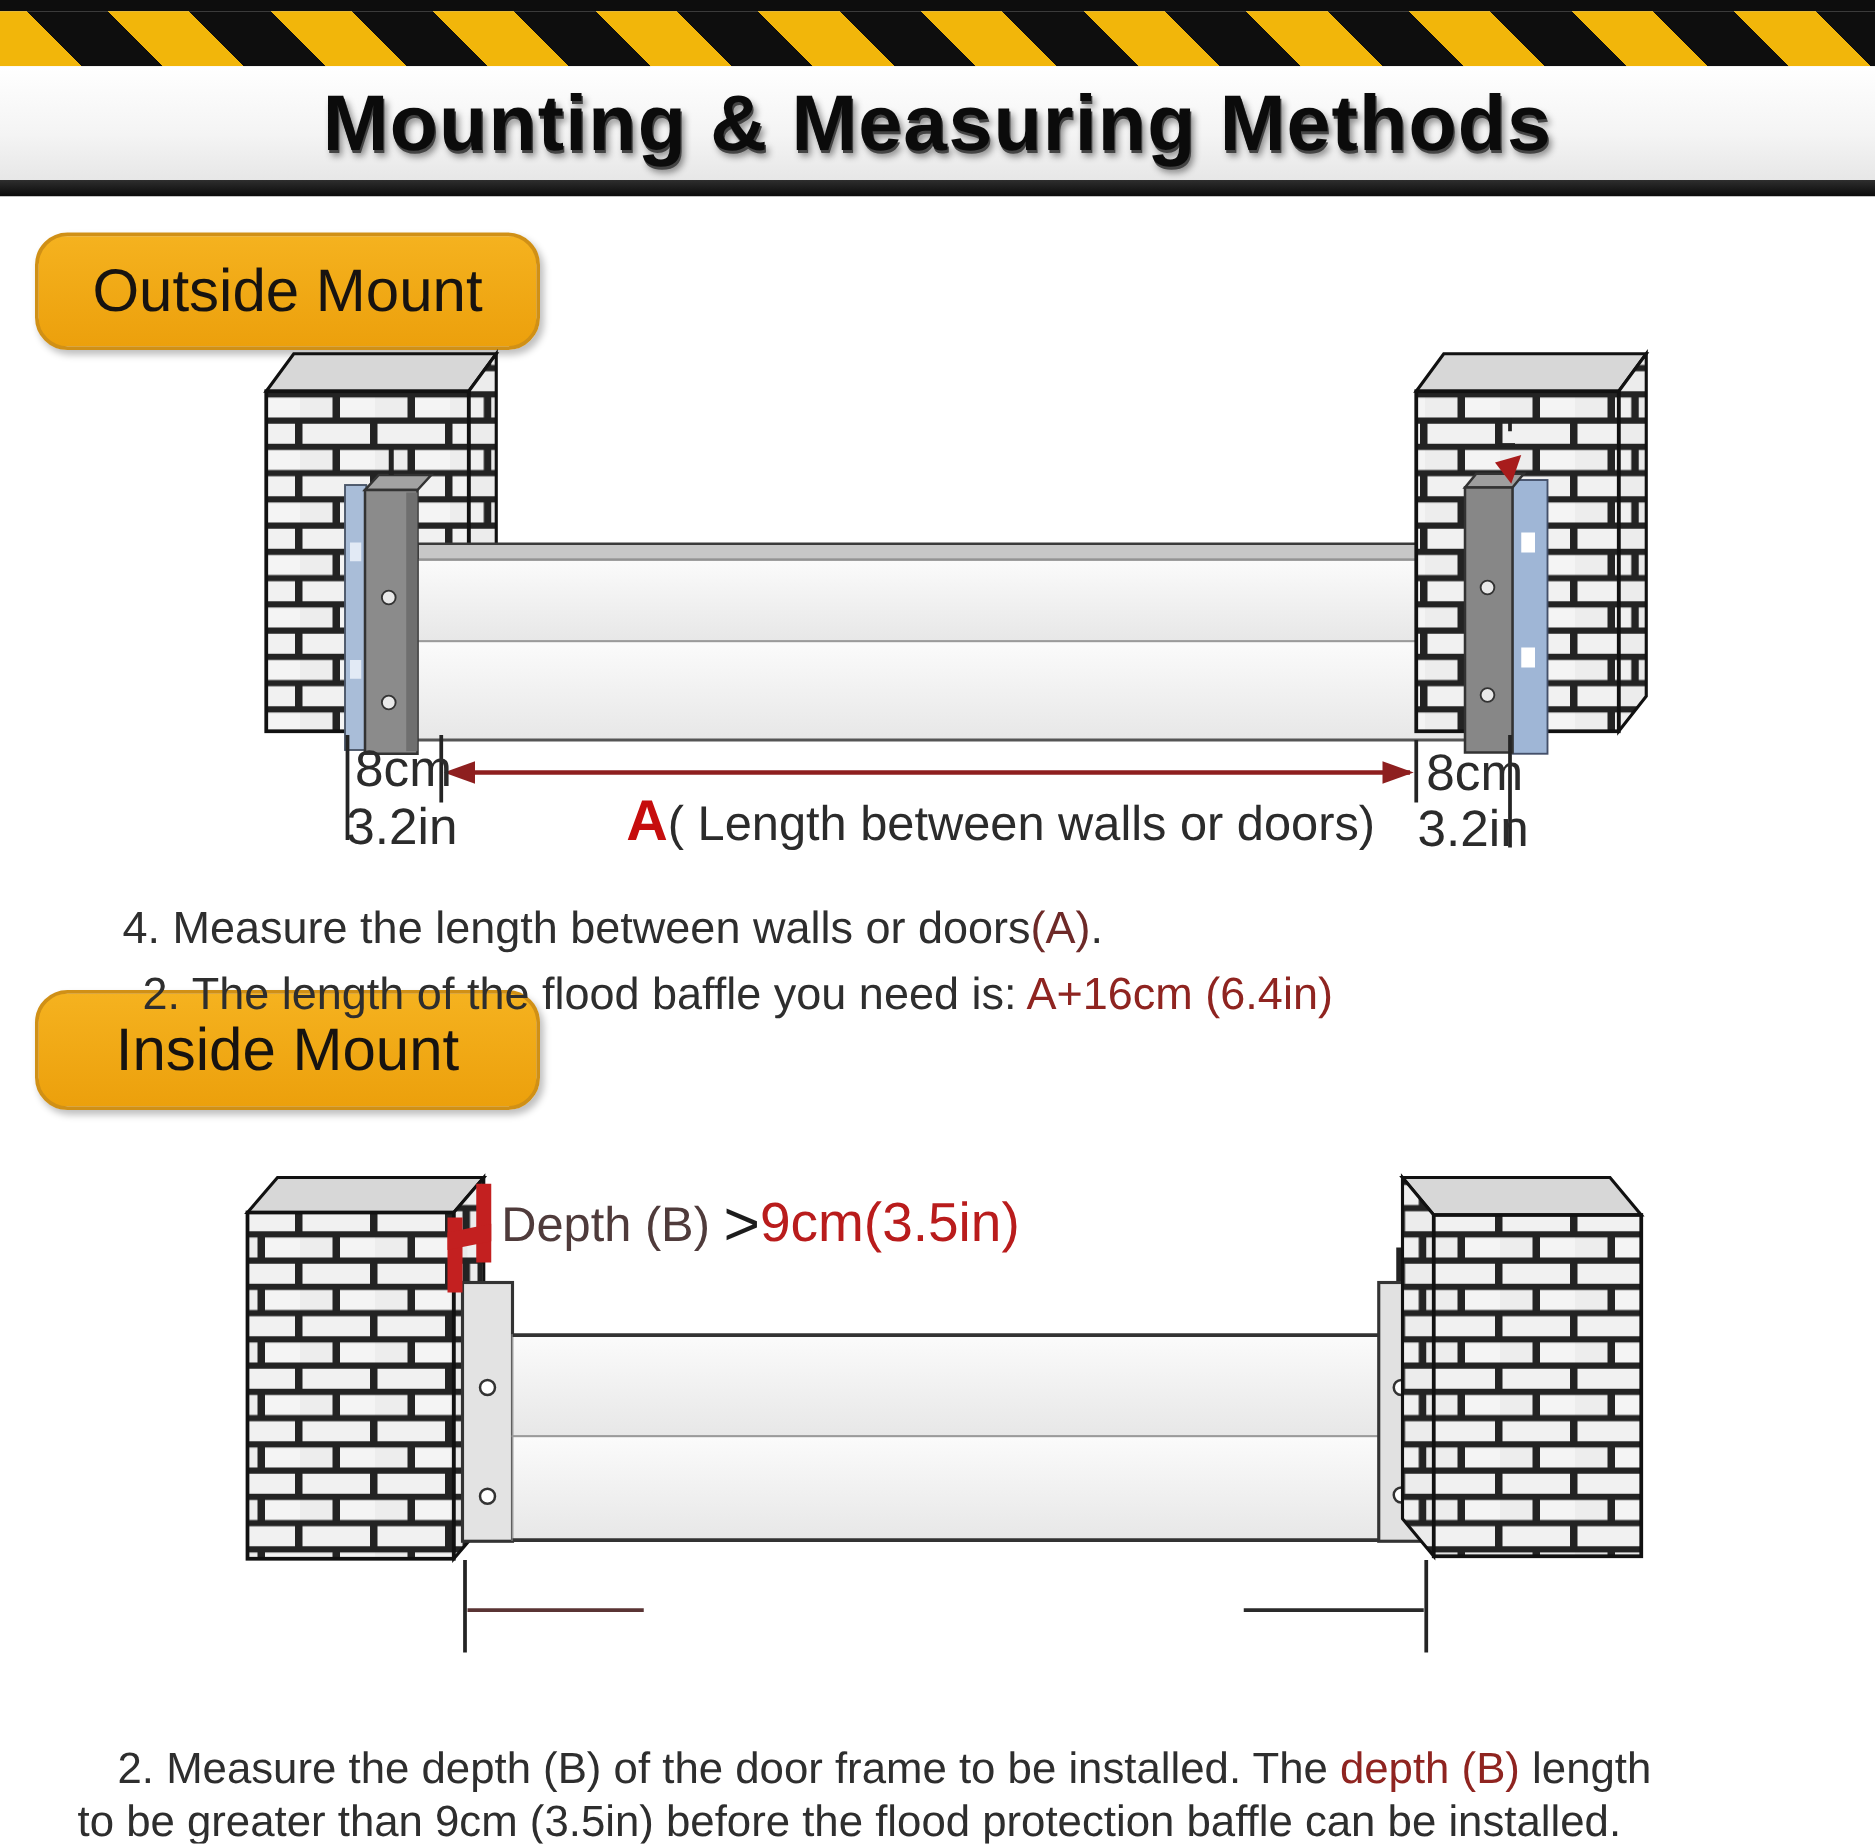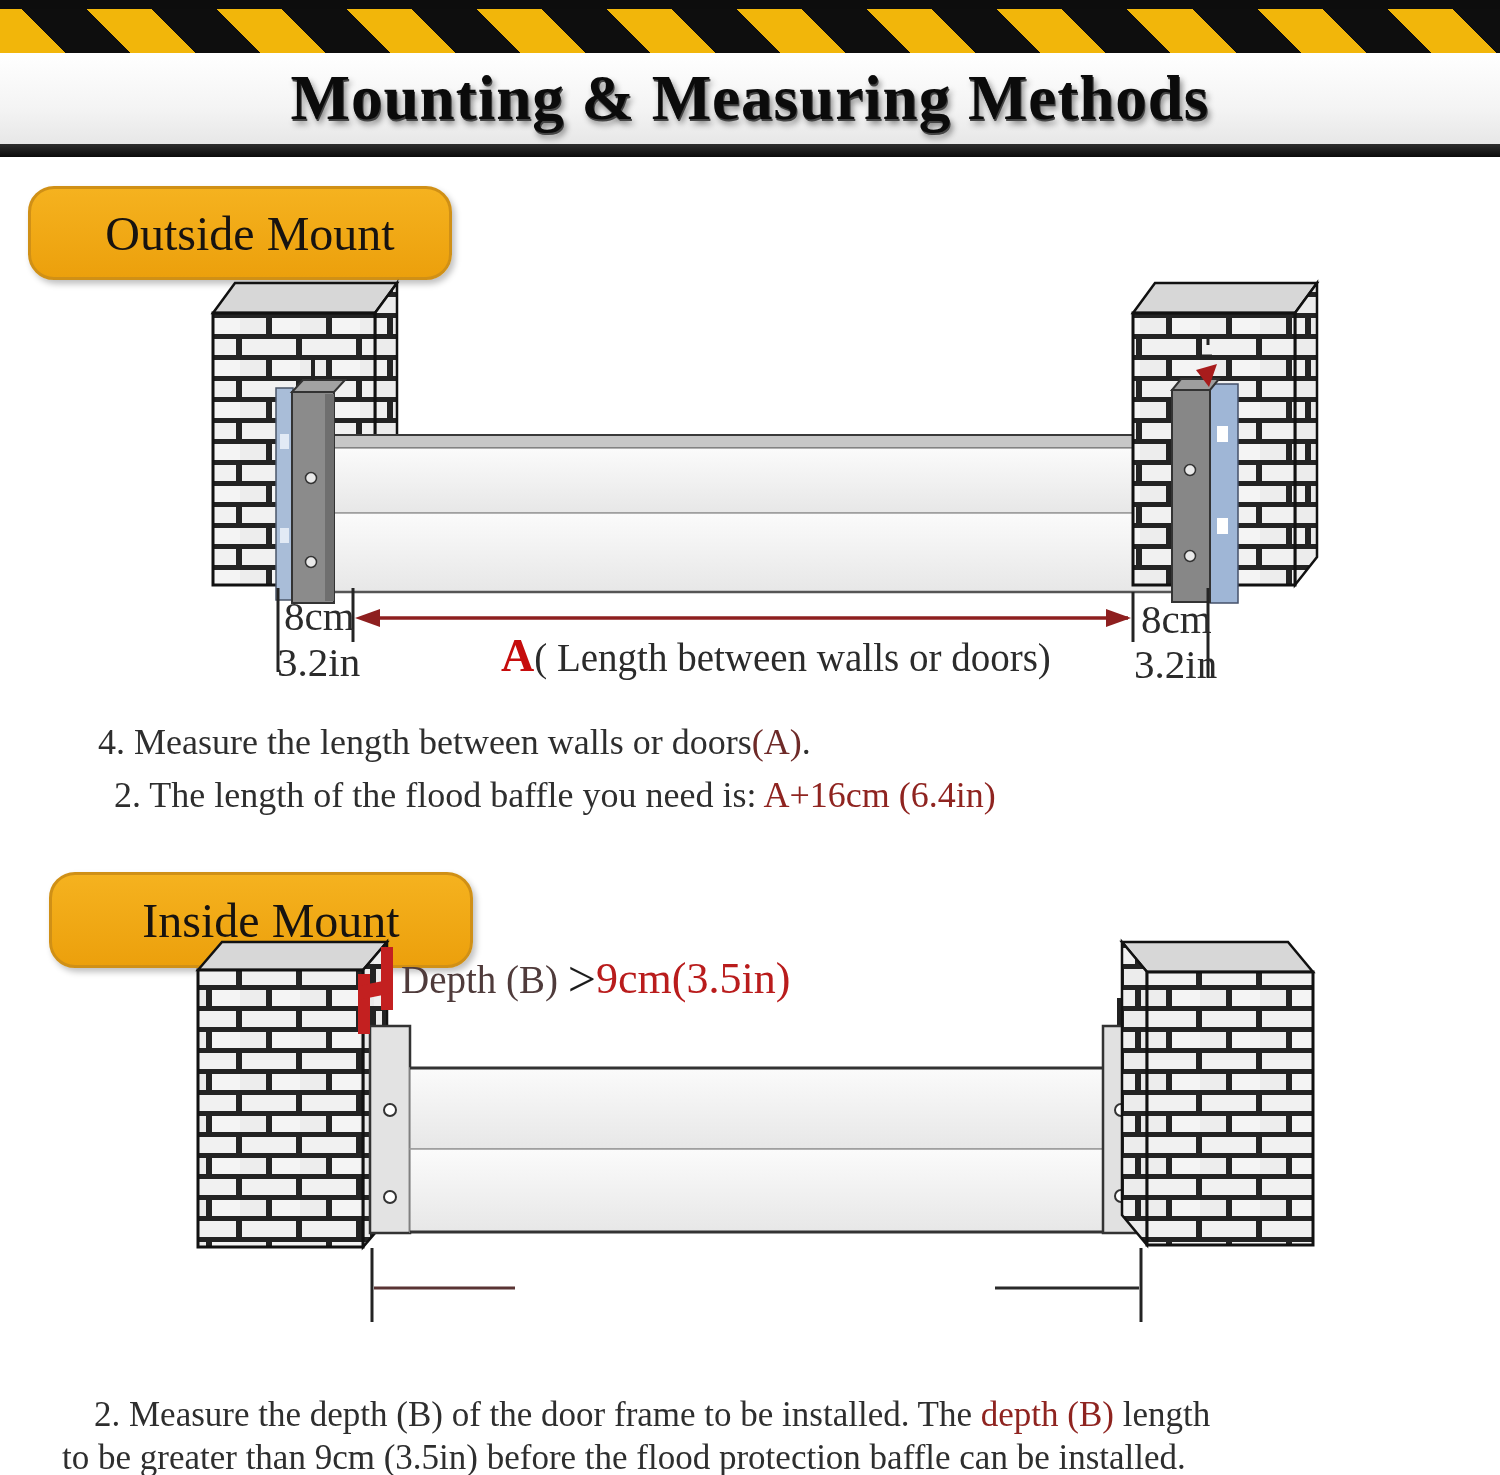--- a/index.html
+++ b/index.html
@@ -1,37 +1,37 @@
 <!DOCTYPE html>
 <html style="--caution-yellow: #f2b60a; --label-yellow-top: #f5b21f; --label-yellow-bottom: #eca00c; --accent-red: #c60d0d; --dark-red: #8f2420; --arrow-red: #8e1f1f; --seal-blue: #a4badb;"><head>
 <meta charset="utf-8">
 <style>
   html,body{margin:0;padding:0;background:#ffffff;}
   .stage{
     position:relative;width:1500px;height:1475px;overflow:hidden;background:#ffffff;
-    font-family:Liberation Serif, serif;
+    font-family:Liberation Sans, sans-serif;
   }
   
   .hdr-top-strip{position:absolute;left:0;top:0;width:100%;height:9px;background:#0d0d0d;}
   .hdr-stripes{position:absolute;left:0;top:9px;width:100%;height:44px;
     background:repeating-linear-gradient(45deg,var(--caution-yellow) 0 46px,#0e0e0e 46px 92px);}
   .hdr-banner{position:absolute;left:0;top:53px;width:100%;height:91px;
     background:linear-gradient(180deg,#ffffff 0%,#f4f4f4 60%,#e7e7e7 100%);
     display:flex;align-items:center;justify-content:center;}
   .title{font-size:63px;font-weight:bold;letter-spacing:1px;color:#0b0b0b;
     text-shadow:1px 2px 0 #444, 3px 5px 6px rgba(0,0,0,.45);}
   .hdr-bottom-bar{position:absolute;left:0;top:144px;width:100%;height:13px;
     background:linear-gradient(180deg,#2e2e2e,#0a0a0a);}
   
   .pill{position:absolute;display:flex;align-items:center;justify-content:center;
     background:linear-gradient(180deg,var(--label-yellow-top),var(--label-yellow-bottom));
     border:3px solid #d09016;border-radius:26px;box-shadow:3px 4px 6px rgba(0,0,0,.25);
-    font-size:48px;color:#171310;padding-left:20px;}
+    font-size:48px;color:#171310;}
   .pill-outside{left:28px;top:186px;width:398px;height:88px;}
-  .pill-inside{left:28px;top:872px;width:398px;height:90px;margin-left:21px;}
+  .pill-inside{left:28px;top:792px;width:398px;height:90px;}
   
   .diagram-layer{position:absolute;left:0;top:0;}
   
   .txt{position:absolute;color:#2b2b2b;white-space:nowrap;}
   .dim{font-size:41px;}
   .dim-l-cm{left:284px;top:592px;}
   .dim-l-in{left:277px;top:638px;}
   .dim-r-cm{left:1141px;top:595px;}
   .dim-r-in{left:1134px;top:640px;}
   .span-label{left:501px;top:629px;font-size:39px;}

